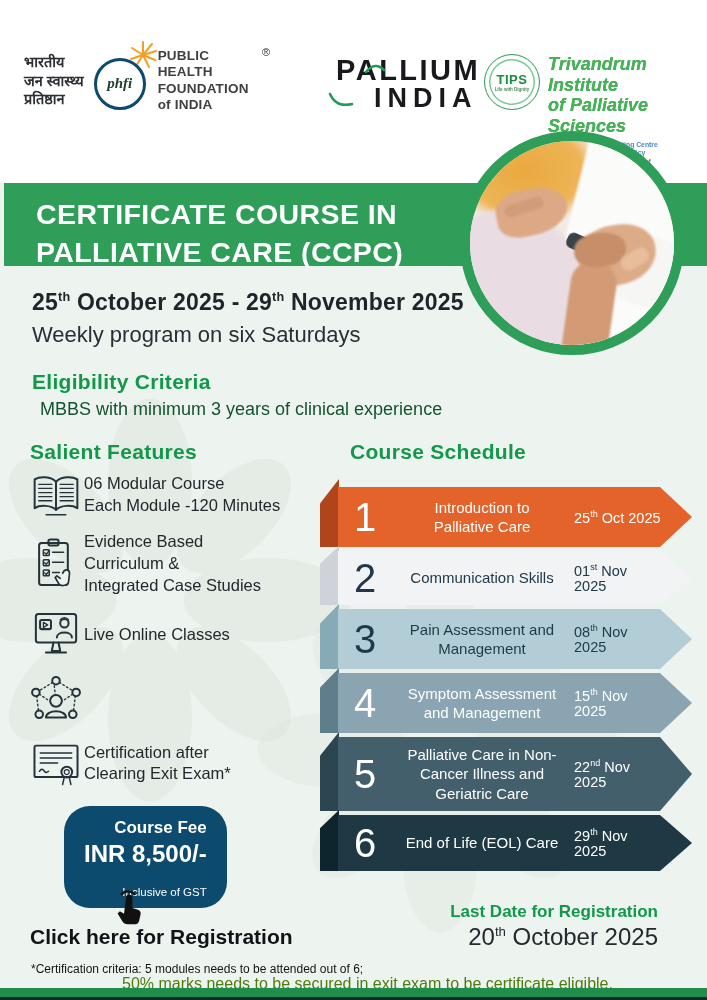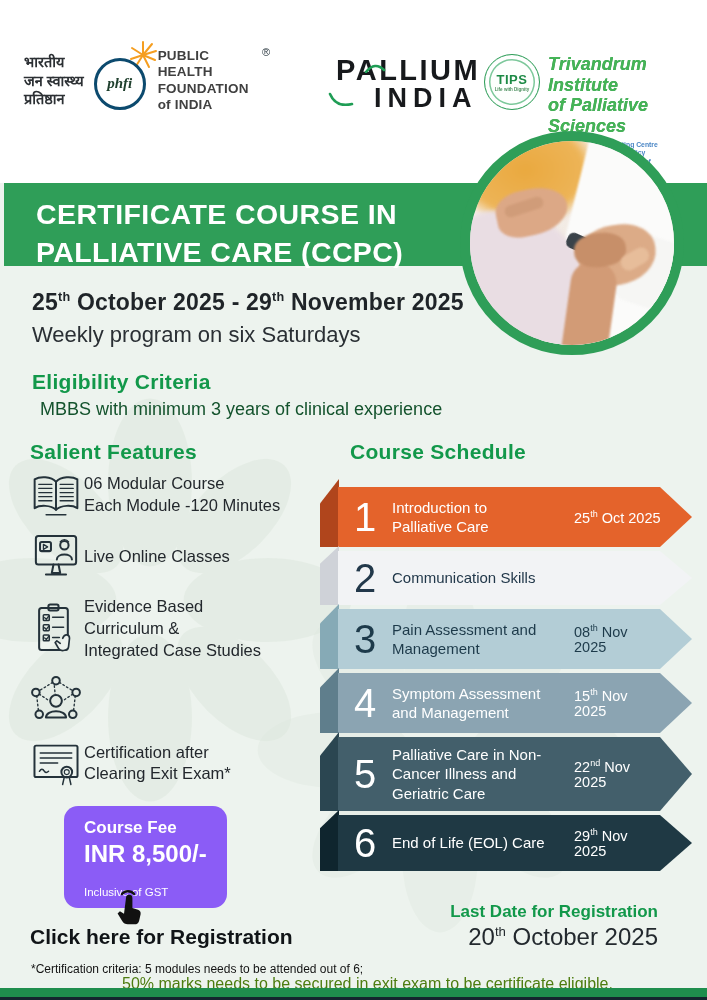--- a/index.html
+++ b/index.html
@@ -90,22 +90,22 @@
   
   .feat-h { left:30px; top:440px; }
   .features { position:absolute; left:28px; top:472px; width:300px; z-index:2; }
   .feat { display:flex; align-items:center; margin-bottom:13px; }
   .feat-icon { flex:0 0 56px; display:flex; justify-content:center; }
   .feat-text { font-size:16.5px; line-height:1.32; color:#23282d; }
 
   
   .fee {
     position:absolute; left:64px; top:806px; z-index:2;
-    background:#8b5cf6; color:#fff; border-radius:14px;
-    padding:12px 20px 10px; text-align:left; min-width:128px;
+    background:#0c4a6e; color:#fff; border-radius:26px;
+    padding:12px 20px 10px; text-align:right; min-width:128px;
   }
   .fee-l { font-size:17px; font-weight:800; }
   .fee-a { font-size:24px; font-weight:800; margin-top:2px; }
   .fee-n { font-size:11.5px; margin-top:18px; }
 
   
   .click-ico { position:absolute; left:110px; top:888px; z-index:2; cursor:pointer; }
   .cta { position:absolute; left:30px; top:925px; z-index:2; font-size:21px; font-weight:800; color:#101417; cursor:pointer; }
 
   
@@ -113,21 +113,21 @@
   .sched { position:absolute; left:320px; top:487px; width:372px; z-index:2; }
   .row { position:relative; margin-bottom:4px; }
   .row-tab { position:absolute; left:0; top:-5px; width:19px; height:calc(100% + 5px);
     clip-path:polygon(0 30%, 100% 0, 100% 100%, 0 100%); }
   .row:first-child .row-tab { top:-8px; height:calc(100% + 8px); clip-path:polygon(0 36%, 100% 0, 100% 100%, 0 100%); }
   .row-body {
     margin-left:18px; display:flex; align-items:center;
     clip-path:polygon(0 0, calc(100% - 32px) 0, 100% 50%, calc(100% - 32px) 100%, 0 100%);
   }
   .row-num { flex:0 0 54px; text-align:center; font-size:40px; font-weight:400; line-height:1; }
-  .row-title { flex:1; font-size:15px; line-height:1.28; padding-right:2px; }
+  .row-title { flex:1; font-size:15px; line-height:1.28; padding-right:2px;text-align:center; }
   .row-date { flex:0 0 118px; font-size:14.5px; padding-right:30px; }
   .row-date .sup { font-size:9px; }
 
   
   .lastdate { position:absolute; right:49px; top:902px; z-index:2; text-align:right; }
   .ld-label { font-size:17px; font-weight:800; color:#12984a; }
   .ld-date { font-size:24px; color:#23292e; margin-top:1px; }
 
   
   .fn1 { position:absolute; left:31px; top:962px; z-index:2; font-size:12px; color:#141414; }
@@ -278,52 +278,52 @@
         <path d="M37 15 H53 M37 20 H53 M37 25 H53 M37 30 H53 M37 35 H53" stroke-width="1.6"></path>
         <path d="M20 52 H44" stroke-width="1.8"></path>
       </svg>
     </div>
     <div class="feat-text pre">06 Modular Course
 Each Module -120 Minutes</div>
   </div>
 
   <div class="feat">
     <div class="feat-icon">
-      <svg class="lineicon" width="54" height="52" viewBox="0 0 64 62">
-        <rect x="8" y="6" width="48" height="34" rx="3"></rect>
-        <rect x="13" y="13" width="13" height="11" rx="2"></rect>
-        <path d="M17 16 l5 3 -5 3 Z" stroke-width="1.6"></path>
-        <circle cx="42" cy="17" r="5"></circle>
-        <path d="M33 34 C33 26 51 26 51 34"></path>
-        <path d="M37 13 a6 6 0 0 1 10 0" stroke-width="1.6"></path>
-        <path d="M29 40 L27 50 H37 L35 40"></path>
-        <path d="M20 52 H44"></path>
-      </svg>
-    </div>
-    <div class="feat-text pre">Live Online Classes</div>
-  </div>
-
-  <div class="feat">
-    <div class="feat-icon">
       <svg class="lineicon" width="54" height="56" viewBox="0 0 64 66">
         <rect x="12" y="8" width="34" height="50" rx="3"></rect>
         <rect x="23" y="4" width="12" height="7" rx="2"></rect>
         <rect x="17" y="16" width="7" height="7" rx="1" stroke-width="1.8"></rect>
           <path d="M18.5 19.5 l2 2 3-4" stroke-width="1.6"></path>
         <rect x="17" y="28" width="7" height="7" rx="1" stroke-width="1.8"></rect>
           <path d="M18.5 31.5 l2 2 3-4" stroke-width="1.6"></path>
         <rect x="17" y="40" width="7" height="7" rx="1" stroke-width="1.8"></rect>
           <path d="M18.5 43.5 l2 2 3-4" stroke-width="1.6"></path>
         <path d="M28 19 H41 M28 31 H41 M28 43 H36" stroke-width="1.8"></path>
         <path d="M40 44 c2-6 8-5 8 0 l-1 9 c0 5-9 8-12 3 l-4-7 2-2 4 3" stroke-width="2" fill="#edf3ee"></path>
       </svg>
     </div>
     <div class="feat-text pre">Evidence Based
 Curriculum &amp;
 Integrated Case Studies</div>
+  </div>
+
+  <div class="feat">
+    <div class="feat-icon">
+      <svg class="lineicon" width="54" height="52" viewBox="0 0 64 62">
+        <rect x="8" y="6" width="48" height="34" rx="3"></rect>
+        <rect x="13" y="13" width="13" height="11" rx="2"></rect>
+        <path d="M17 16 l5 3 -5 3 Z" stroke-width="1.6"></path>
+        <circle cx="42" cy="17" r="5"></circle>
+        <path d="M33 34 C33 26 51 26 51 34"></path>
+        <path d="M37 13 a6 6 0 0 1 10 0" stroke-width="1.6"></path>
+        <path d="M29 40 L27 50 H37 L35 40"></path>
+        <path d="M20 52 H44"></path>
+      </svg>
+    </div>
+    <div class="feat-text pre">Live Online Classes</div>
   </div>
 
   <div class="feat">
     <div class="feat-icon">
       <svg class="lineicon" width="54" height="52" viewBox="0 0 64 62">
         <circle cx="32" cy="8" r="4.5"></circle>
           <circle cx="8" cy="22" r="4.5"></circle>
           <circle cx="56" cy="22" r="4.5"></circle>
         <circle cx="12" cy="48" r="4.5"></circle>
           <circle cx="52" cy="48" r="4.5"></circle>
@@ -384,20 +384,21 @@
 Palliative Care</div>
       <div class="row-date"><span>25</span><span class="sup">th</span><span> Oct 2025</span></div>
     </div>
   </div>
 
   <div class="row" style="height:54px;">
     <div class="row-tab" style="background-color: rgb(207, 210, 216);"></div>
     <div class="row-body" style="height: 54px; background-color: rgb(242, 243, 245); color: rgb(34, 56, 74);">
       <div class="row-num">2</div>
       <div class="row-title pre">Communication Skills</div>
+      <div class="row-date"><span>01</span><span class="sup">st</span><span> Nov 2025</span></div>
     </div>
   </div>
 
   <div class="row" style="height:60px;">
     <div class="row-tab" style="background-color: rgb(134, 170, 182);"></div>
     <div class="row-body" style="height: 60px; background-color: rgb(179, 205, 214); color: rgb(29, 58, 74);">
       <div class="row-num">3</div>
       <div class="row-title pre">Pain Assessment and
 Management</div>
       <div class="row-date"><span>08</span><span class="sup">th</span><span> Nov 2025</span></div>

